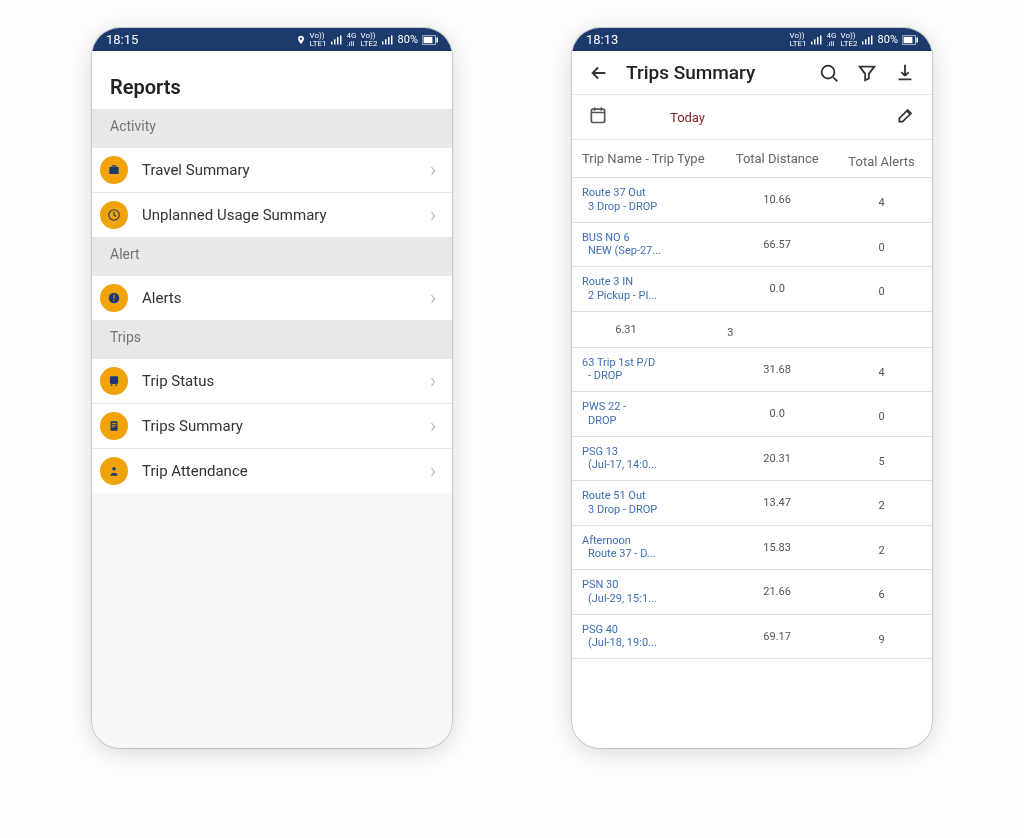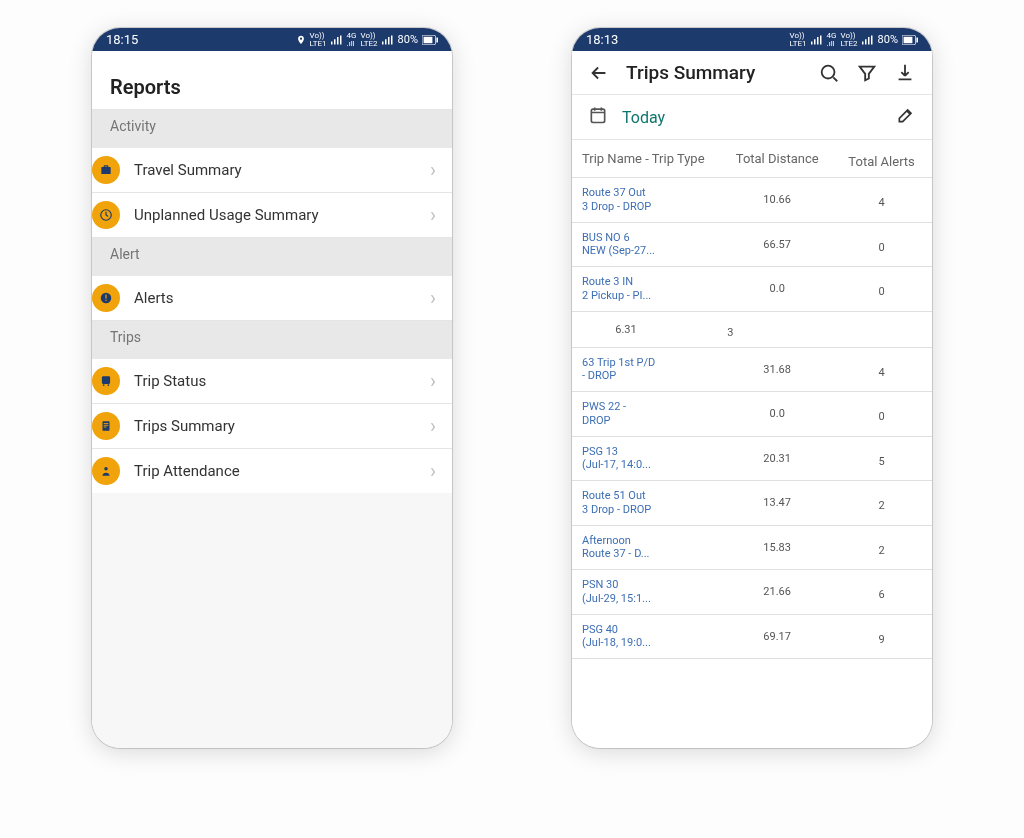--- a/index.html
+++ b/index.html
@@ -69,21 +69,21 @@
     background: var(--section-hdr);
     color: var(--text-muted);
     font-size: 14px;
     padding: 8px 18px 14px;
   }
   .list-item {
     background:#fff;
     display:flex;
     align-items:center;
     gap: 14px;
-    padding: 8px 16px 8px 0;
+    padding: 8px 16px 8px 8px;
     border-bottom:1px solid var(--divider);
   }
   .list-item:last-child { border-bottom: none; }
   .amber-circle {
     width:28px; height:28px; border-radius:50%;
     background: var(--amber);
     display:flex; align-items:center; justify-content:center;
     flex-shrink:0;
   }
   .amber-circle svg { display:block; }
@@ -100,38 +100,38 @@
   }
   .appbar-b .title { flex:1; font-size:19px; font-weight:500; color:#222; }
   .iconbtn { color:#333; display:flex; align-items:center; }
   .iconbtn svg { display:block; }
   .date-row {
     display:flex; align-items:center; gap:14px;
     padding: 10px 16px;
     border-bottom:1px solid var(--divider);
     background:#fff;
   }
-  .date-row .label { flex:1; font-size:16px; color:#0f766e; }
+  .date-row .label { flex:1; font-size:13px; color:#7f1d1d;margin-left:48px; }
   .table-wrap { flex:1; overflow-y:auto; background:#fff; }
   .thead, .trow { display:flex; align-items:center; }
   .thead {
     border-bottom:1px solid var(--row-border);
     font-size:13px; color:#666;
     text-align:center;
   }
   .th, .td { padding: 8px 6px; }
   .c1 { width: 42%; text-align:left; padding-left:10px;}
   .c2 { width: 30%; text-align:center; }
   .c3 { width: 28%; text-align:center;margin-top:6px; }
   .trow {
     border-bottom:1px solid var(--row-border);
     font-size:11px;
   }
   .trow .c1 { color: var(--link-blue); line-height:1.25; }
-  .trow .c1 .l2 { display:block; }
+  .trow .c1 .l2 { display:block;margin-left:6px; }
   .trow .c2, .trow .c3 { color:#555; }
 </style>
 </head>
 <body>
 
 <div class="phone">
   <div class="status-bar">
     <span>18:15</span>
     <span class="status-right">
       <svg width="10" height="10" viewBox="0 0 24 24" fill="#fff">

